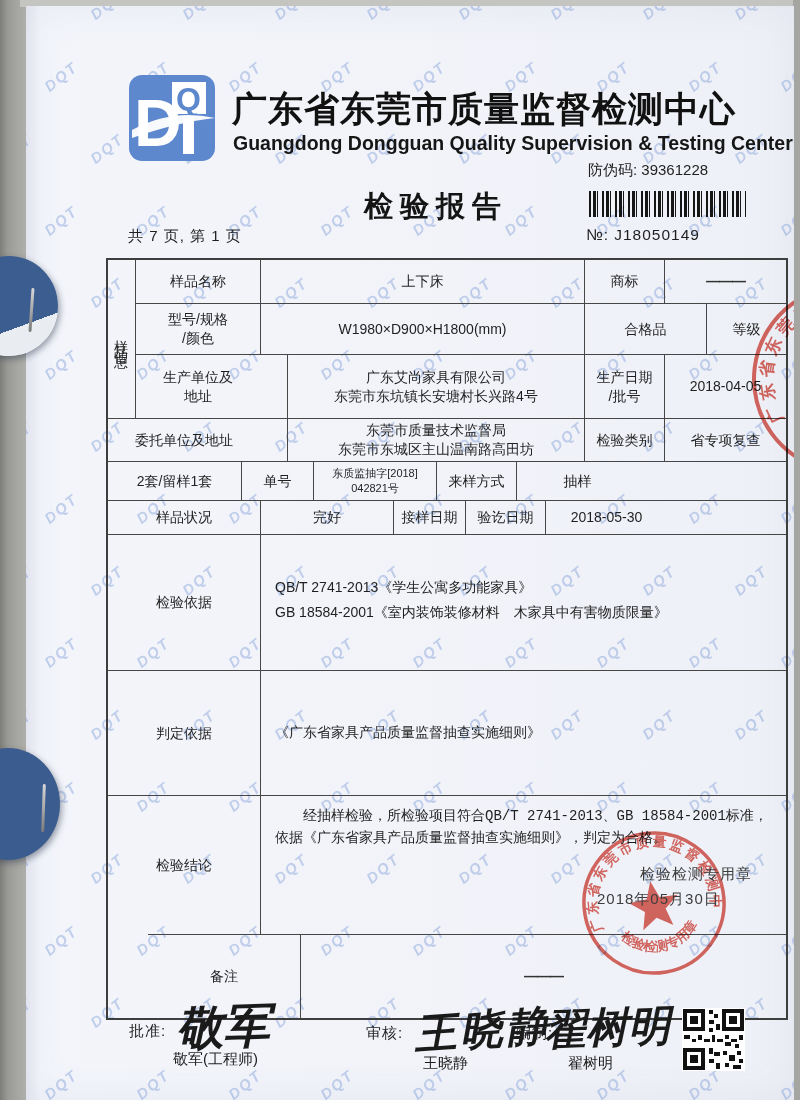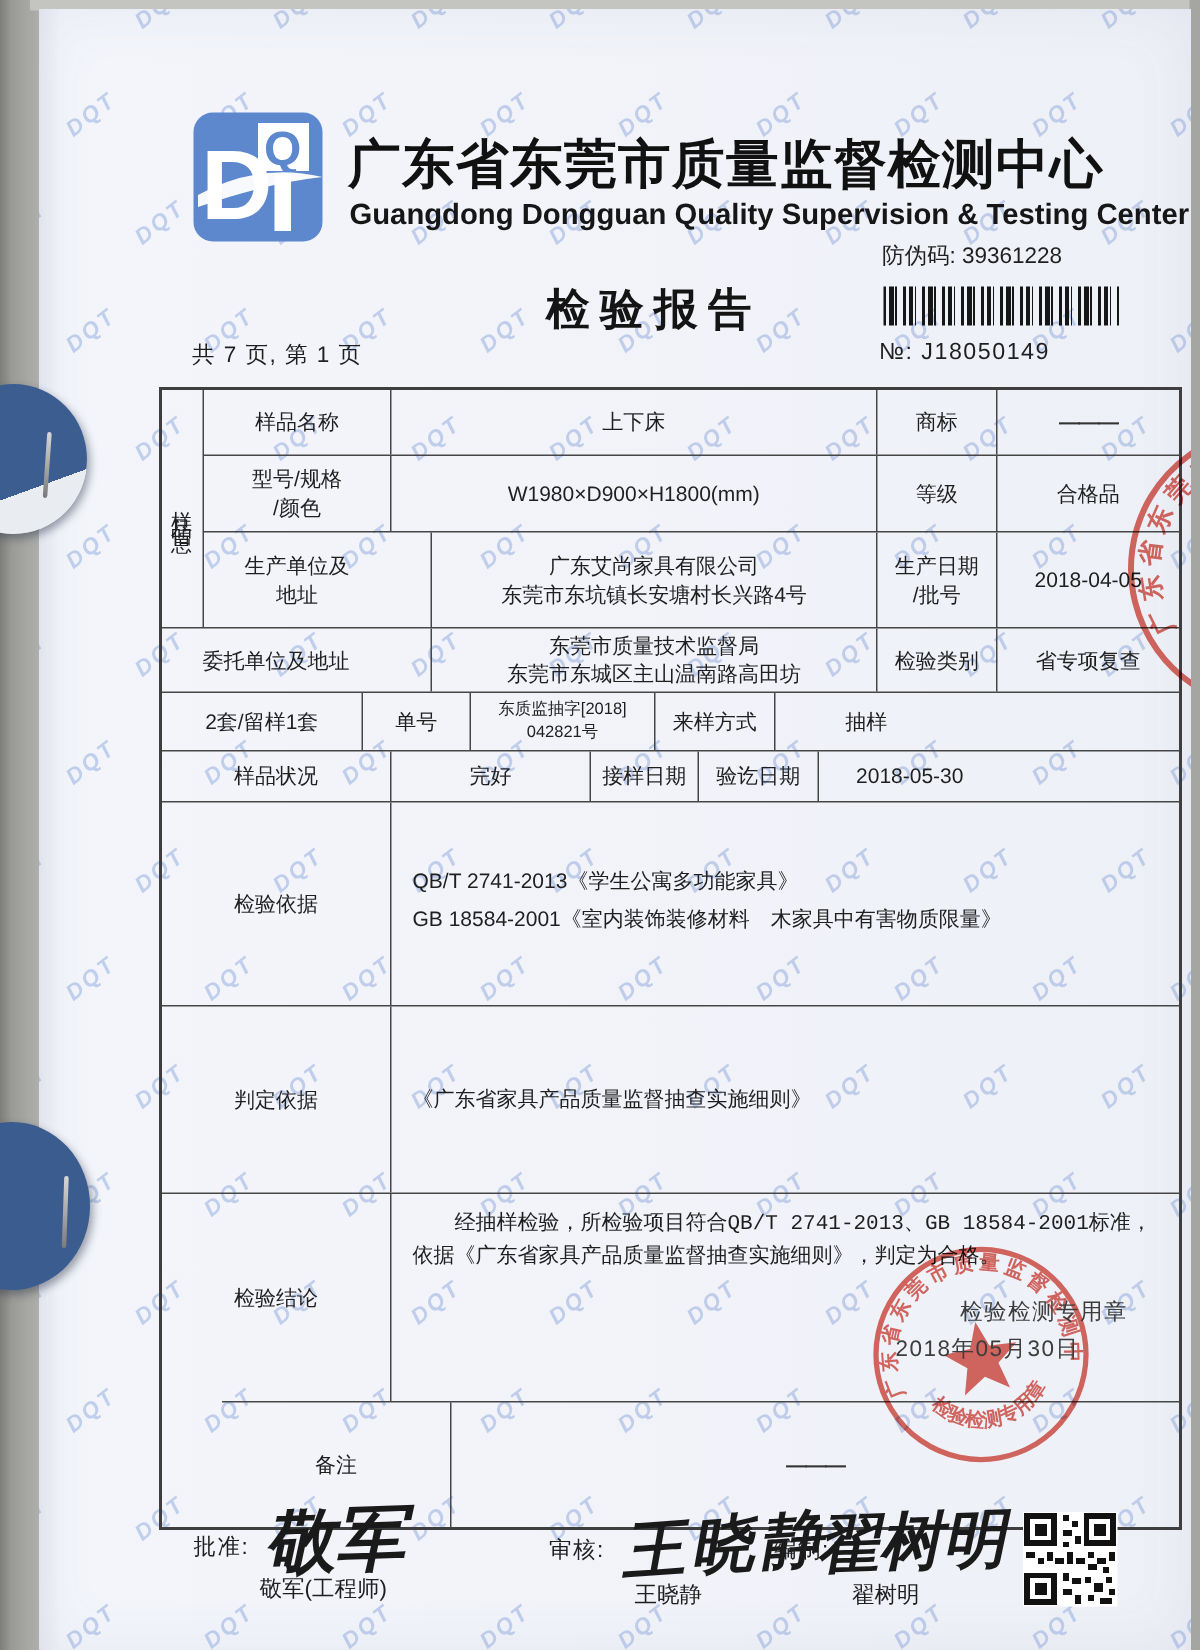--- a/index.html
+++ b/index.html
@@ -266,22 +266,22 @@
           <div class="trow h43">
             <div class="tc w124">样品名称</div>
             <div class="tc fx">上下床</div>
             <div class="tc w80">商标</div>
             <div class="tc w122 dash">———</div>
           </div>
           <div class="trow h50">
             <div class="tc w124">型号/规格
 /颜色</div>
             <div class="tc fx">W1980×D900×H1800(mm)</div>
+            <div class="tc w122">合格品</div>
             <div class="tc w80">等级</div>
-            <div class="tc w122">合格品</div>
           </div>
           <div class="trow h63">
             <div class="tc w124">生产单位及
 地址</div>
             <div class="tc fx addr">广东艾尚家具有限公司
 东莞市东坑镇长安塘村长兴路4号</div>
             <div class="tc w80">生产日期
 /批号</div>
             <div class="tc w122">2018-04-05</div>
           </div>

